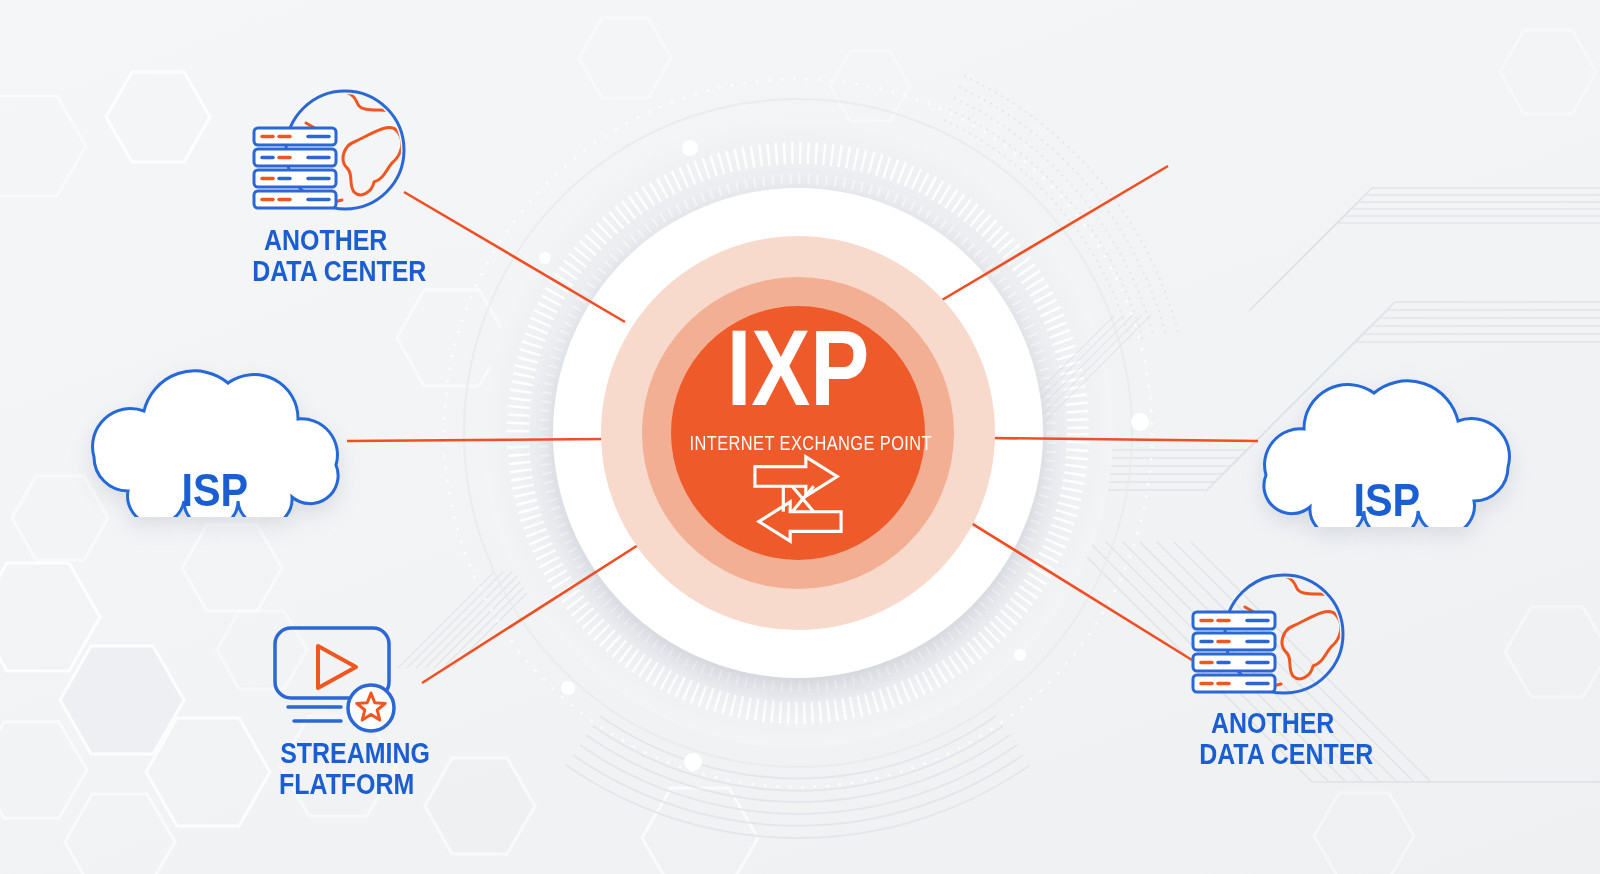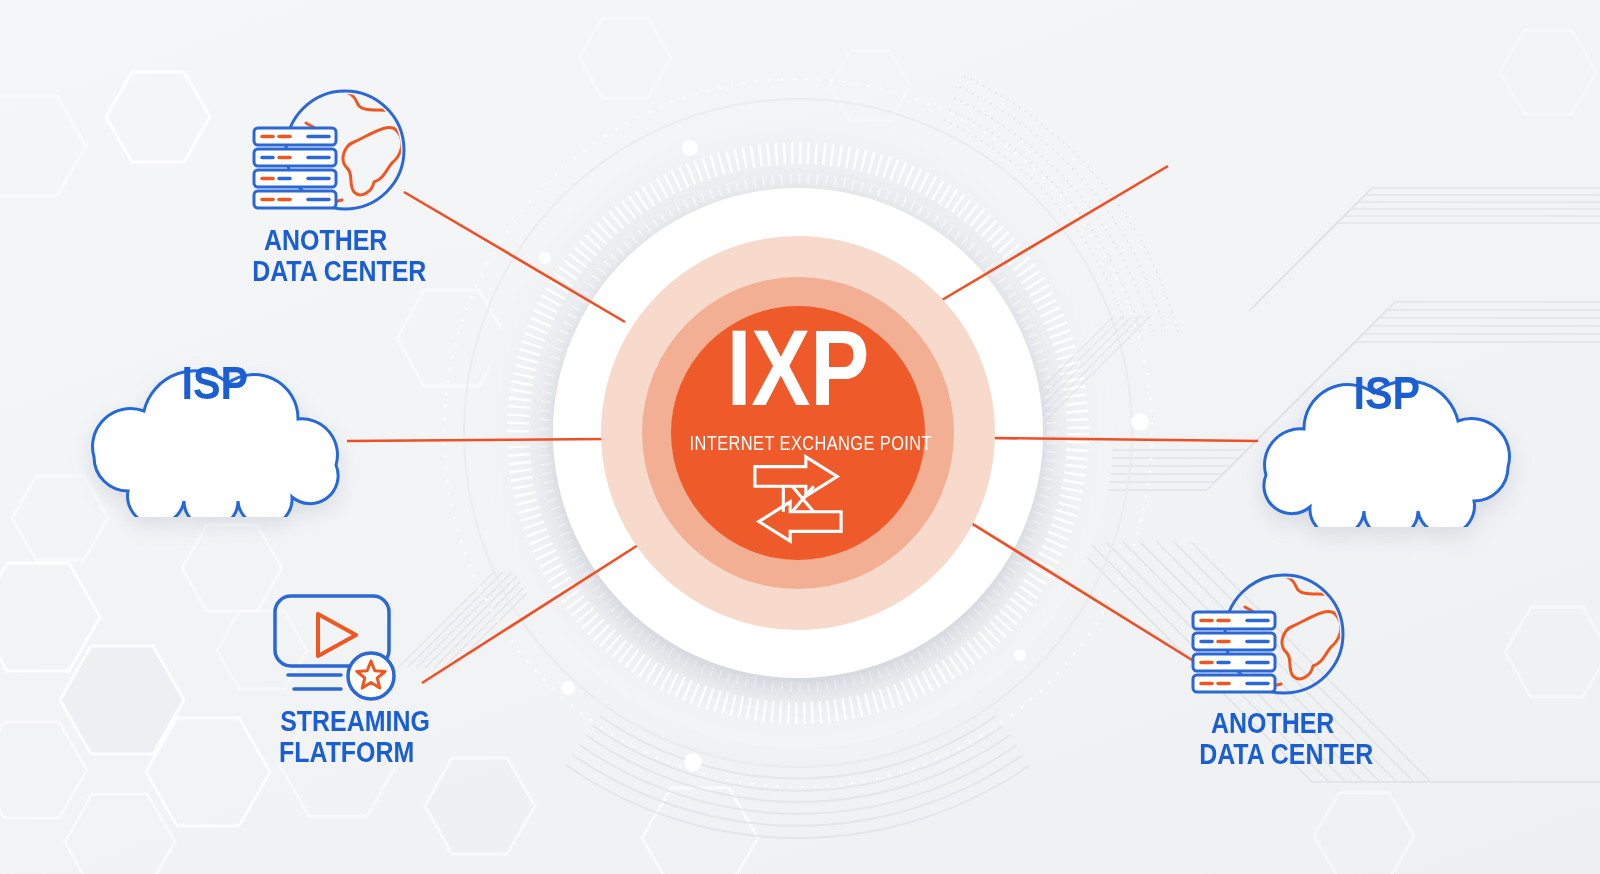--- a/index.html
+++ b/index.html
@@ -11,21 +11,21 @@
   .abs{position:absolute;}
   svg{display:block;}
   .node{position:absolute;}
   .node-label{
     position:absolute;left:0;right:0;text-align:center;
     color:#1A5ED1;font-weight:bold;line-height:31px;font-size:29px;
   }
   .node-label .ln{display:inline-block;transform:scaleX(.86);transform-origin:50% 50%;white-space:nowrap;}
   .cloud-svg{filter:drop-shadow(0 8px 10px rgba(130,140,160,.22));}
   .isp-text{
-    position:absolute;inset:0;display:flex;align-items:flex-start;justify-content:center;
+    position:absolute;inset:0;display:flex;align-items:flex-end;justify-content:center;
     padding-top:10px;color:#1A5ED1;font-weight:bold;font-size:47px;
   }
   .isp-text span{display:inline-block;transform:scaleX(.88);}
   .center-stack{position:absolute;left:663px;top:296px;width:270px;height:274px;z-index:5;}
   .ixp-title{
     position:absolute;top:18px;left:0;right:0;text-align:center;margin:0;
     color:#ffffff;font-size:108px;font-weight:bold;line-height:1;
   }
   .ixp-title span{display:inline-block;transform:scaleX(.82);}
   .ixp-sub{
@@ -236,21 +236,21 @@
     <svg class="cloud-svg" width="270" height="172" viewBox="0 0 270 172">
       <g transform="translate(270,0) scale(-1,1)">
         <path d="M14 112 A38 38 0 0 1 64 66 A52 52 0 0 1 148 38 A44 44 0 0 1 218 74 A36 36 0 0 1 256 120 A28 28 0 0 1 212 152 A27 27 0 0 1 158 156 A27 27 0 0 1 104 156 A28 28 0 0 1 48 146 A34 34 0 0 1 14 112 Z" fill="#ffffff" stroke="#2568D8" stroke-width="3"></path>
       </g>
     </svg>
     <div class="isp-text">
         <span>ISP</span>
       </div>
   </div>
 
-  <div class="node" style="left:268px;top:588px;width:140px;height:185px;">
+  <div class="node" style="left:268px;top:620px;width:140px;height:185px;">
     <svg width="135" height="122" viewBox="0 0 135 122" fill="none">
       <rect x="7" y="8" width="114" height="70" rx="16" stroke="#2B67D5" stroke-width="3.5"></rect>
       <path d="M50 26 L88 47 L50 68 Z" stroke="#F0561F" stroke-width="4" stroke-linejoin="round"></path>
       <path d="M20 87 H73" stroke="#2B67D5" stroke-width="3.5" stroke-linecap="round"></path>
       <path d="M26 101 H73" stroke="#2B67D5" stroke-width="3.5" stroke-linecap="round"></path>
       <circle cx="103" cy="88" r="23" fill="#ffffff" stroke="#2B67D5" stroke-width="3.5"></circle>
       <polygon points="103,73 106.8,82.7 117.3,83.4 109.2,90 111.8,100.1 103,94.5 94.2,100.1 96.8,90 88.7,83.4 99.2,82.7" stroke="#F0561F" stroke-width="3" stroke-linejoin="round"></polygon>
     </svg>
     <div class="node-label" style="top:118px">
       <span class="ln">STREAMING</span><br>

